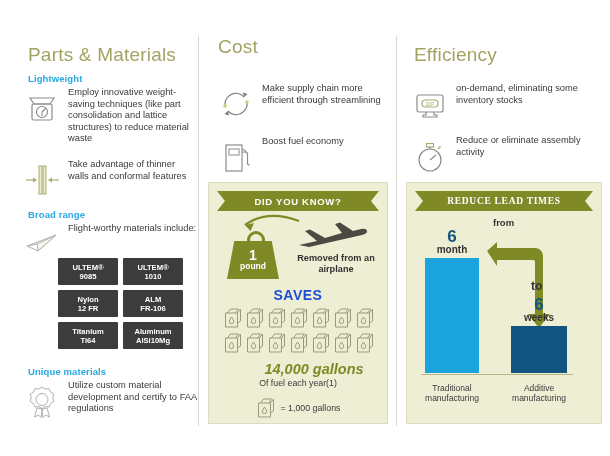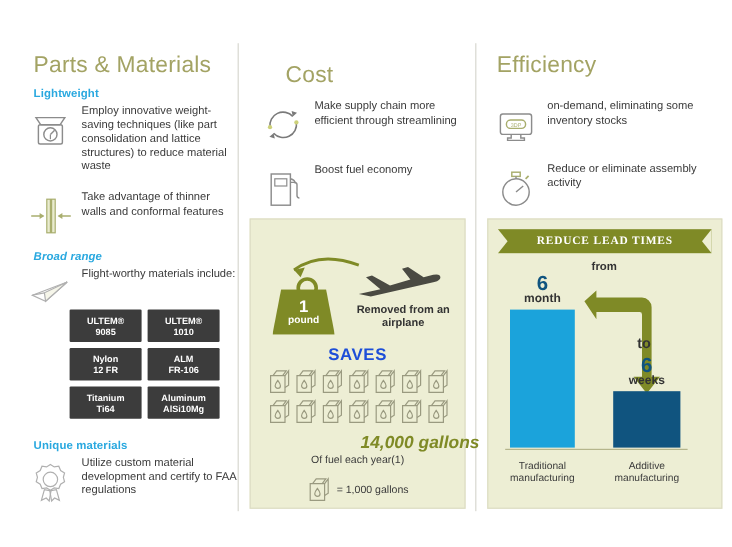--- a/index.html
+++ b/index.html
@@ -112,21 +112,21 @@
     position:absolute;left:0;top:104px;width:178px;text-align:center;
     font-size:14px;font-weight:bold;color:#1d4ed8;letter-spacing:.5px;
   }
 
   .cans{position:absolute;left:14px;top:124px;width:152px;}
   .canrow{display:flex;gap:2px;margin-bottom:3px;}
   .can{width:20px;height:22px;}
 
   .gallons{
     position:absolute;left:0;top:178px;width:210px;text-align:center;
-    font-size:14.5px;font-weight:bold;font-style:italic;color:#7f8a26;margin-left:36px;
+    font-size:14.5px;font-weight:bold;font-style:italic;color:#7f8a26;
   }
   .gallons-sub{
     position:absolute;left:0;top:195px;width:178px;text-align:center;
     font-size:8.8px;color:#3a3a3a;
   }
   .legend{
     position:absolute;left:0;top:214px;width:178px;
     display:flex;align-items:center;justify-content:center;gap:5px;
     font-size:8.8px;color:#3a3a3a;
   }
@@ -186,21 +186,21 @@
           <rect x="21" y="6" width="3" height="28" fill="#e9ebcf" stroke="#a9ae6e" stroke-width="1"></rect>
           <line x1="4" y1="20" x2="14" y2="20" stroke="#a9ae6e" stroke-width="1.2"></line>
           <path d="M15 20 l-4 -2.5 v5 Z" fill="#a9ae6e"></path>
           <line x1="37" y1="20" x2="27" y2="20" stroke="#a9ae6e" stroke-width="1.2"></line>
           <path d="M26 20 l4 -2.5 v5 Z" fill="#a9ae6e"></path>
         </svg>
       </div>
       <div class="txt w2">Take advantage of thinner walls and conformal features</div>
     </div>
 
-    <div class="sub-head" style="left:28px;top:209px;font-style:italic;">Broad range</div>
+    <div class="sub-head" style="left:28px;top:209px;">Broad range</div>
 
     <div class="bullet" style="left:22px;top:224px;">
       <div class="ico">
         <svg viewBox="0 0 40 40" width="40" height="40">
           <path d="M5 22 L34 11 L16 27 Z" fill="#ffffff" stroke="#b0b0b0" stroke-width="1"></path>
           <path d="M34 11 L16 27 L15 20 Z" fill="#f6f6ea" stroke="#b0b0b0" stroke-width="1"></path>
           <line x1="5" y1="22" x2="15" y2="20" stroke="#b0b0b0" stroke-width="1"></line>
         </svg>
       </div>
       <div class="txt">Flight-worthy materials include:</div>
@@ -249,21 +249,21 @@
           <path d="M15 27 l-2.5 9 4 -2 2.5 2.5 1.5 -8.5 Z" fill="none" stroke="#b0b0b0" stroke-width="1"></path>
           <path d="M25 27 l2.5 9 -4 -2 -2.5 2.5 -1.5 -8.5 Z" fill="none" stroke="#b0b0b0" stroke-width="1"></path>
         </svg>
       </div>
       <div class="txt">Utilize custom material development and certify to FAA regulations</div>
     </div>
   </div>
 
   <div class="col col-cost">
 
-    <div class="sect-title" style="left:20px;top:52px;margin-left:20px;">Cost</div>
+    <div class="sect-title" style="left:20px;top:36px;">Cost</div>
 
     <div class="bullet" style="left:18px;top:84px;">
       <div class="ico">
         <svg viewBox="0 0 40 40" width="40" height="40">
           <path d="M9 22 A11 11 0 0 1 28 13" fill="none" stroke="#7a7a7a" stroke-width="1.3"></path>
           <path d="M28 13 l-1 -4.5 4.5 1.5 Z" fill="#7a7a7a"></path>
           <path d="M31 18 A11 11 0 0 1 12 27" fill="none" stroke="#7a7a7a" stroke-width="1.3"></path>
           <path d="M12 27 l1 4.5 -4.5 -1.5 Z" fill="#7a7a7a"></path>
           <circle cx="9" cy="22" r="1.8" fill="#cdd179"></circle>
           <circle cx="31" cy="18" r="1.8" fill="#cdd179"></circle>
@@ -278,20 +278,21 @@
           <rect x="10" y="8" width="16" height="26" fill="none" stroke="#8c8c8c" stroke-width="1.2"></rect>
           <rect x="13" y="12" width="10" height="6" fill="none" stroke="#8c8c8c" stroke-width="1"></rect>
           <path d="M26 15 h3.5 a2 2 0 0 1 2 2 v9 a2 2 0 0 0 2 2" fill="none" stroke="#8c8c8c" stroke-width="1.2"></path>
           <path d="M26 12 q4 1 4 4" fill="none" stroke="#8c8c8c" stroke-width="1.2"></path>
         </svg>
       </div>
       <div class="txt">Boost fuel economy</div>
     </div>
 
     <div class="panel panel-cost" style="left:10px;">
+      <div class="ribbon">DID YOU KNOW?</div>
 
       <svg class="arrow-curve" viewBox="0 0 80 32">
         <path d="M8 12 Q30 -4 62 8" fill="none" stroke="#7f8a26" stroke-width="2.4"></path>
         <path d="M8 12 l9 -2 -3.5 8 Z" fill="#7f8a26"></path>
       </svg>
 
       <svg class="plane" viewBox="0 0 74 30">
         <path d="M4 26 L22 22 L10 12 L15 10.5 L30 19 L47 14 L40 5 L45 3.5 L58 12 L66 10 q6 -1.2 6 2.2 q0 2.4 -5 3.8 L14 28 Z" fill="#4a4a42"></path>
       </svg>
 

